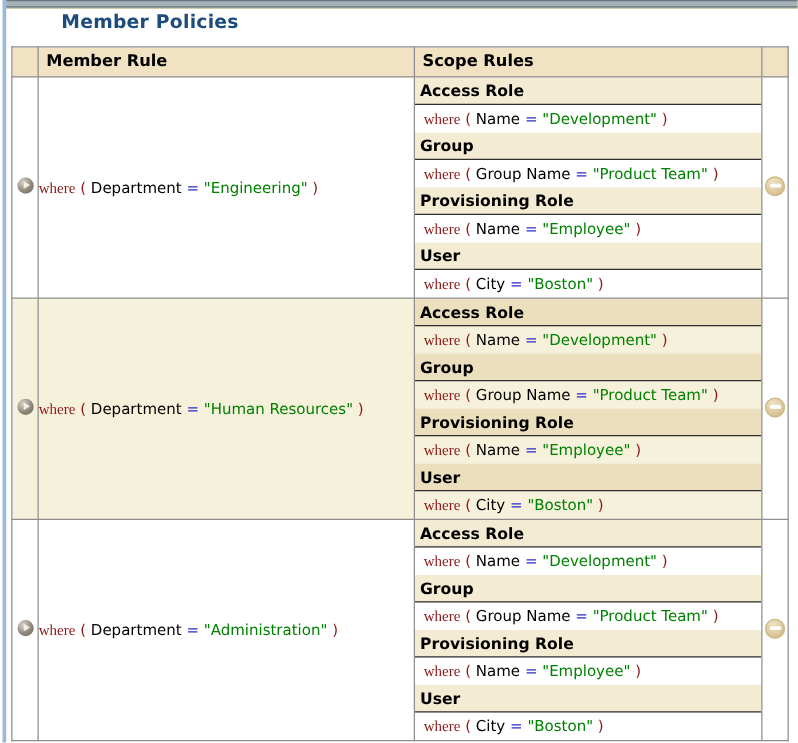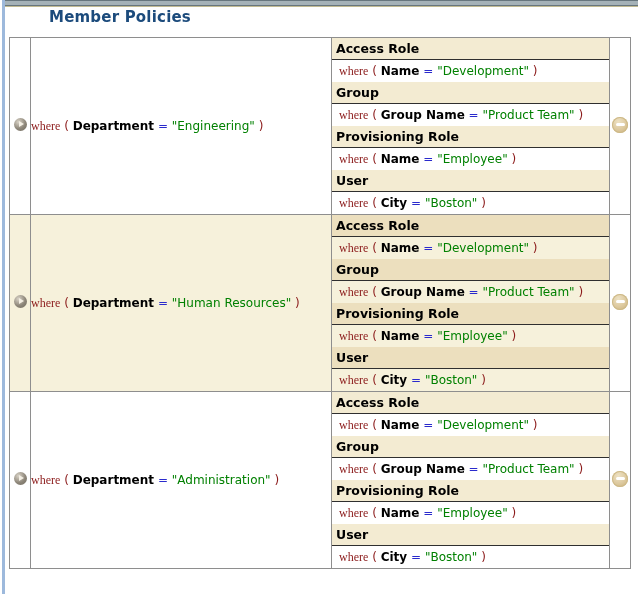--- a/index.html
+++ b/index.html
@@ -58,21 +58,21 @@
   tr.alt .shead { background:#ecdfbe; }
   .swhere {
     height:22px; line-height:22px; padding-left:7px;
     white-space:nowrap; overflow:hidden;
   }
 
   
   .clause { white-space:nowrap; }
   .kw  { color:#8b1a1a;font-family:Liberation Serif, serif; }
   .par { color:#8b1a1a; }
-  .attr{ color:#000000;font-weight:bold; }
+  .attr{ color:#000000; }
   .op  { color:#2a2acd; }
   .val { color:#008000; }
 
   
   .expand-btn { display:inline-block; cursor:pointer; line-height:0; }
   .expand-icon {
     display:inline-block; width:13px; height:13px; border-radius:50%;
     background:radial-gradient(circle at 35% 30%, #d9d3c7 0%, #8d8679 55%, #6e695d 100%);
     position:relative;
   }
@@ -105,20 +105,26 @@
 
 <table class="policies">
   <colgroup>
     <col class="c-icon">
       <col class="c-member">
       <col class="c-scope">
       <col class="c-rm">
   </colgroup>
 
   <tbody>
+      <tr class="hdr">
+    <td class="icon-cell"></td>
+    <td>Member Rule</td>
+    <td>Scope Rules</td>
+    <td class="rm-cell"></td>
+  </tr>
 
   <tr class="mrow">
     <td class="icon-cell">
       <span class="expand-btn"><span class="expand-icon"></span></span>
     </td>
     <td class="member-cell">
       <div class="clause">
         <span class="kw">where</span>
         <span class="par">(</span>
         <span class="attr">Department</span>

